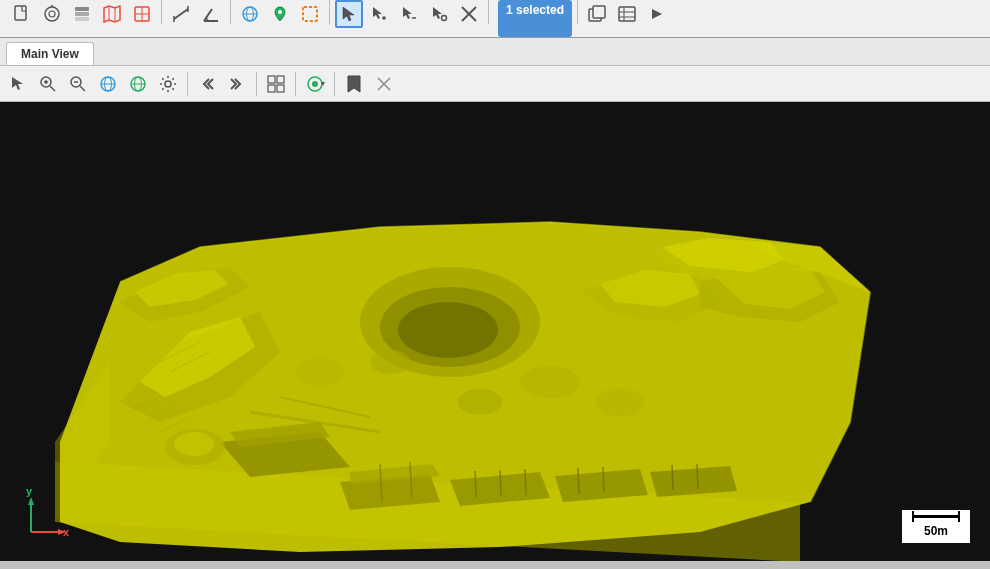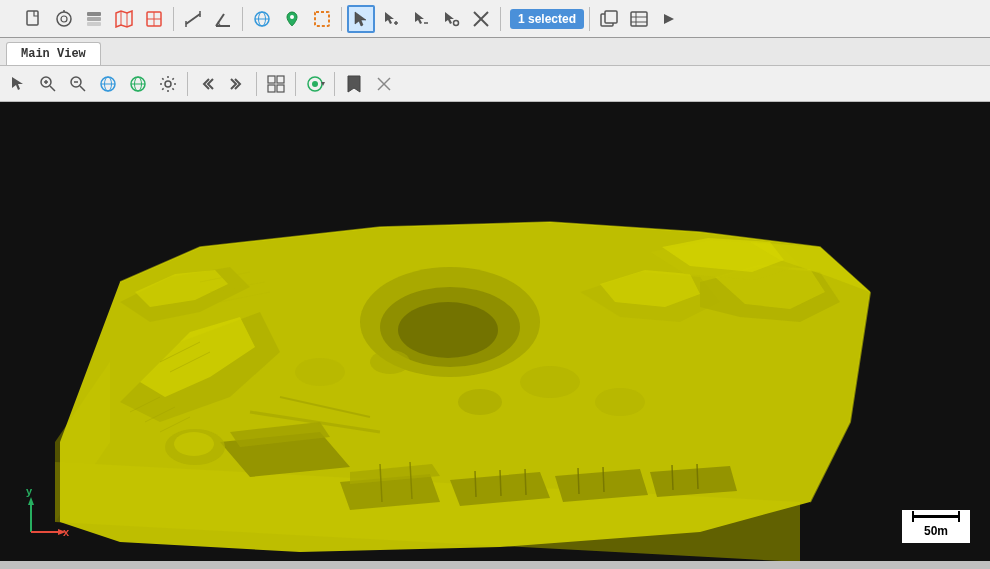--- a/index.html
+++ b/index.html
@@ -4,22 +4,21 @@
   <style>
     * { margin: 0; padding: 0; box-sizing: border-box; }
     body { width: 990px; height: 569px; background: #c0c0c0; font-family: Arial, sans-serif; overflow: hidden; }
 
     
     #top-toolbar {
       height: 38px;
       background: #f0f0f0;
       border-bottom: 1px solid #999;
       display: flex;
-      align-items: center;
-      padding: 0 20px;
+      padding: 0 8px;
       gap: 2px;
     }
     .toolbar-btn {
       width: 28px;
       height: 28px;
       display: flex;
       align-items: center;
       justify-content: center;
       cursor: pointer;
       border: 1px solid transparent;
@@ -55,21 +54,20 @@
     }
     .tab {
       padding: 4px 14px;
       font-size: 12px;
       background: #f5f5f5;
       border: 1px solid #bbb;
       border-bottom: none;
       border-radius: 3px 3px 0 0;
       cursor: pointer;
       color: #333;
-      font-family: Liberation Mono, monospace;
     }
     .tab.active { background: white; font-weight: bold; }
 
     
     #secondary-toolbar {
       height: 36px;
       background: #f0f0f0;
       border-bottom: 1px solid #bbb;
       display: flex;
       align-items: center;

